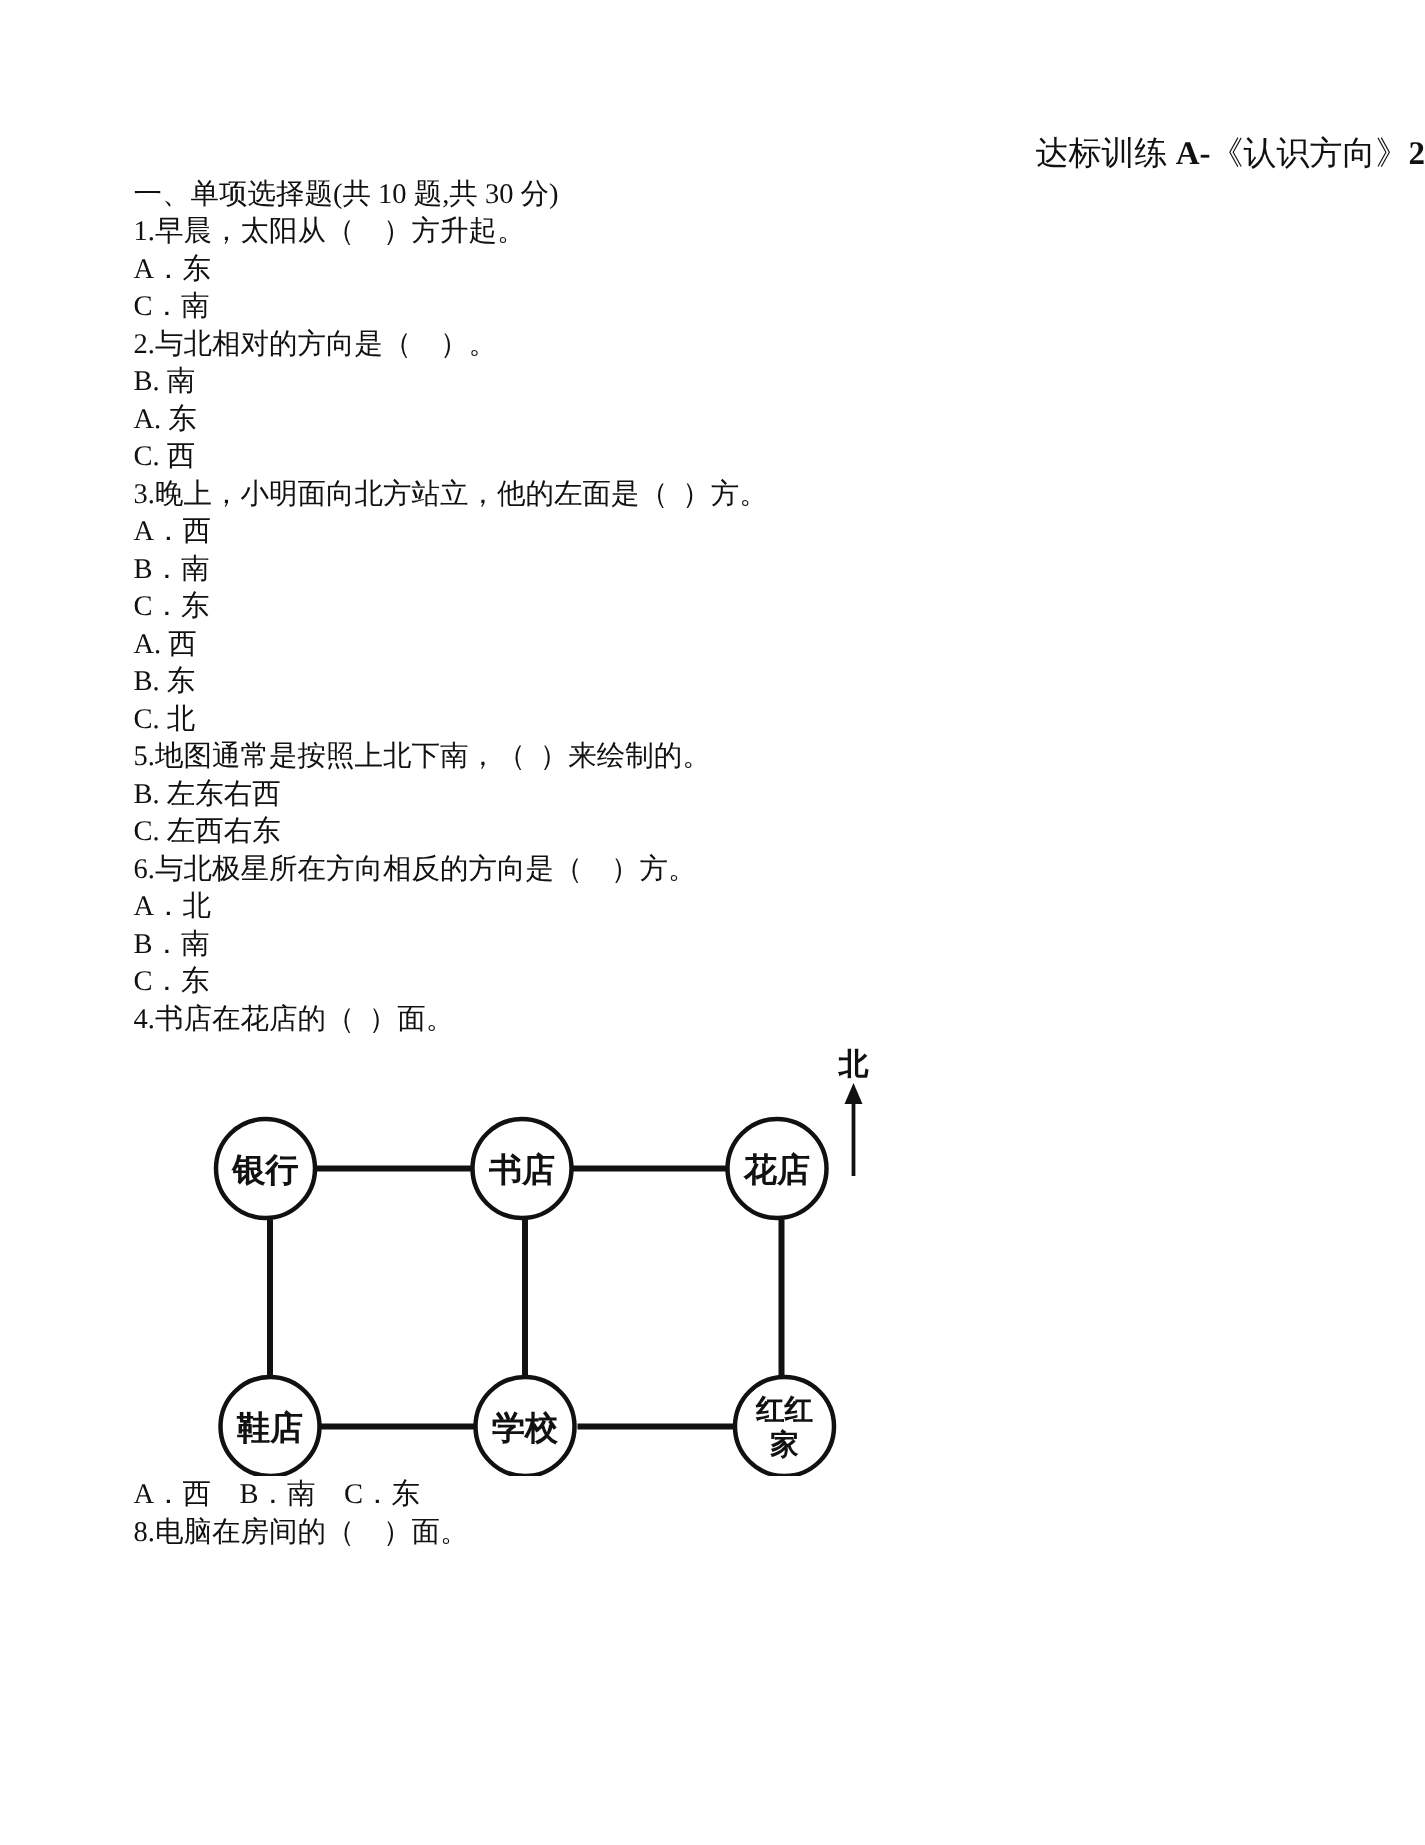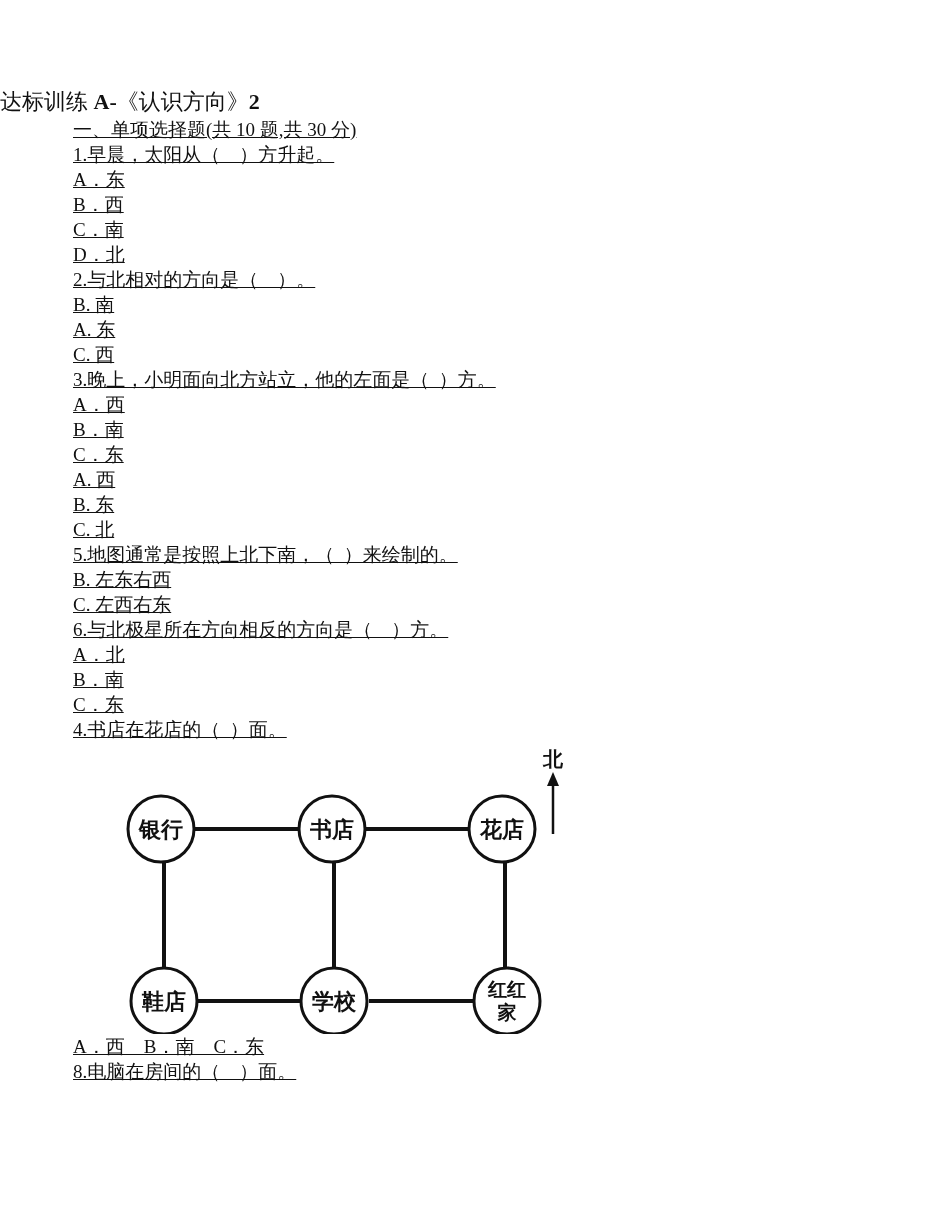--- a/index.html
+++ b/index.html
@@ -1,41 +1,39 @@
 <!DOCTYPE html>
 <html><head>
   <meta charset="utf-8">
   <style>
     html, body { margin: 0; padding: 0; background: #ffffff; }
     body { width: 950px; height: 1230px; position: relative; overflow: hidden;
            font-family: "Liberation Serif", "DejaVu Serif", serif; color: #111; }
-    .title { position: absolute; top: 87px; left: 0; width: 950px; text-align: left;
+    .title { position: absolute; top: 87px; left: 0; width: 950px; text-align: right;
              font-size: 22px; line-height: 30px; }
     .title b { font-weight: bold; }
-    .content { position: absolute; left: 73px; top: 117px; width: 800px; text-decoration: underline; }
+    .content { position: absolute; left: 89px; top: 117px; width: 800px; }
     .line { font-size: 19px; line-height: 25px; height: 25px; white-space: pre; }
     .figure { position: relative; height: 292px; width: 800px; }
     .figure svg { position: absolute; left: 0; top: 0; }
     .node-label { font-family: "DejaVu Sans", sans-serif; font-weight: bold; }
   </style>
 </head>
 <body>
 
 <div class="title">
   <span>达标训练 </span><b>A-</b><span>《认识方向》</span><b>2</b>
 </div>
 
 <div class="content">
   <div class="line">一、单项选择题(共 10 题,共 30 分)</div>
 
   <div class="line">1.早晨，太阳从（    ）方升起。</div>
   <div class="line">A．东</div>
-  <div class="line">B．西</div>
   <div class="line">C．南</div>
-  <div class="line">D．北</div>
 
   <div class="line">2.与北相对的方向是（    ）。</div>
   <div class="line">B. 南</div>
   <div class="line">A. 东</div>
   <div class="line">C. 西</div>
 
   <div class="line">3.晚上，小明面向北方站立，他的左面是（  ）方。</div>
   <div class="line">A．西</div>
   <div class="line">B．南</div>
   <div class="line">C．东</div>

